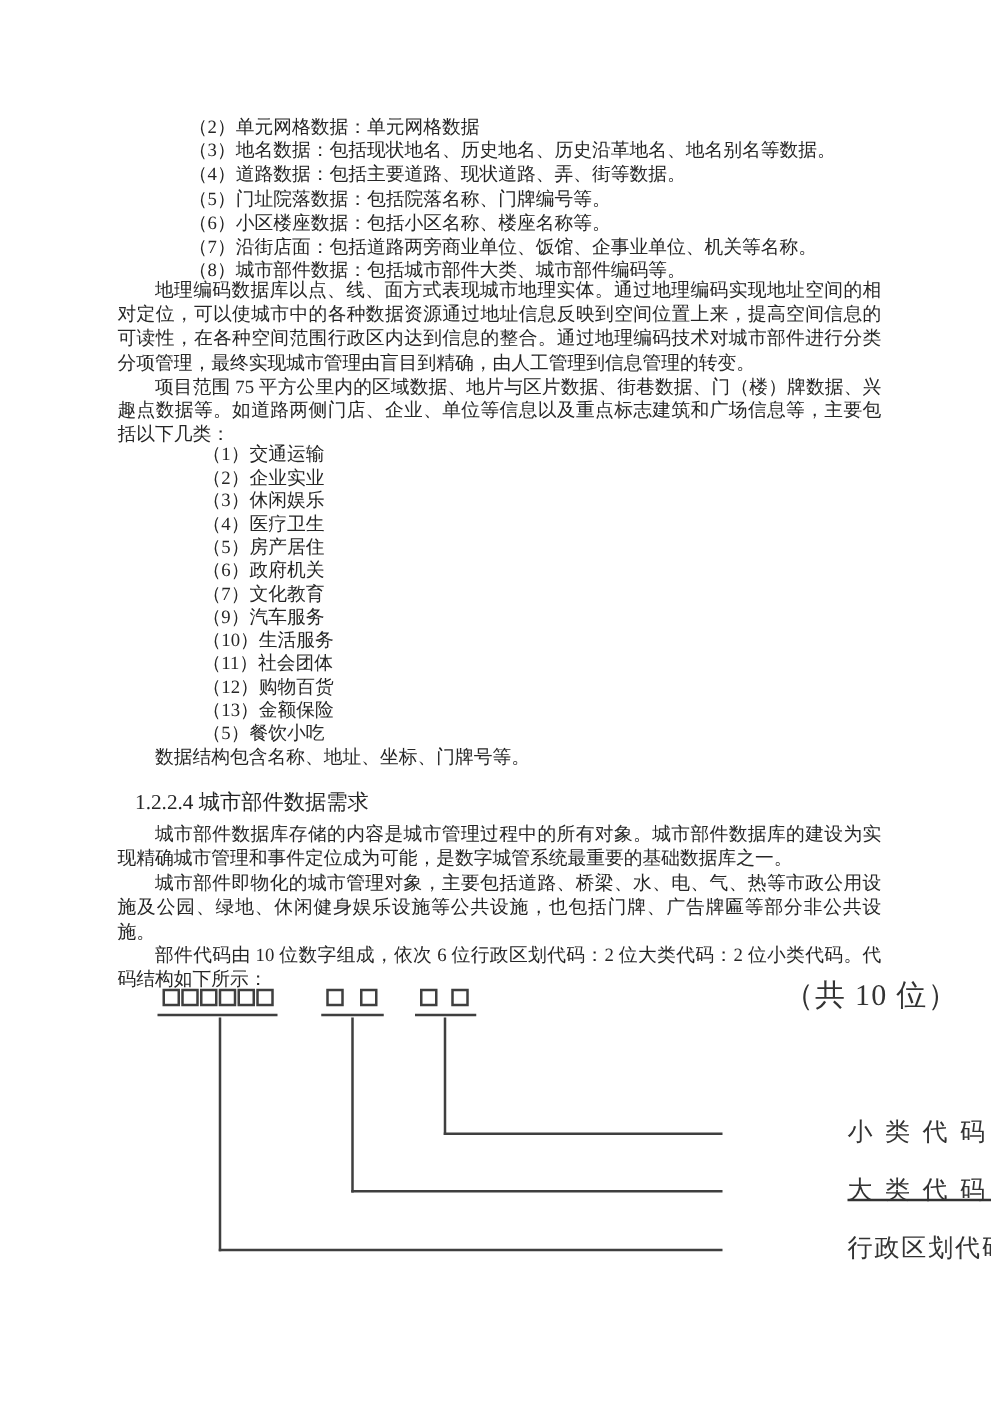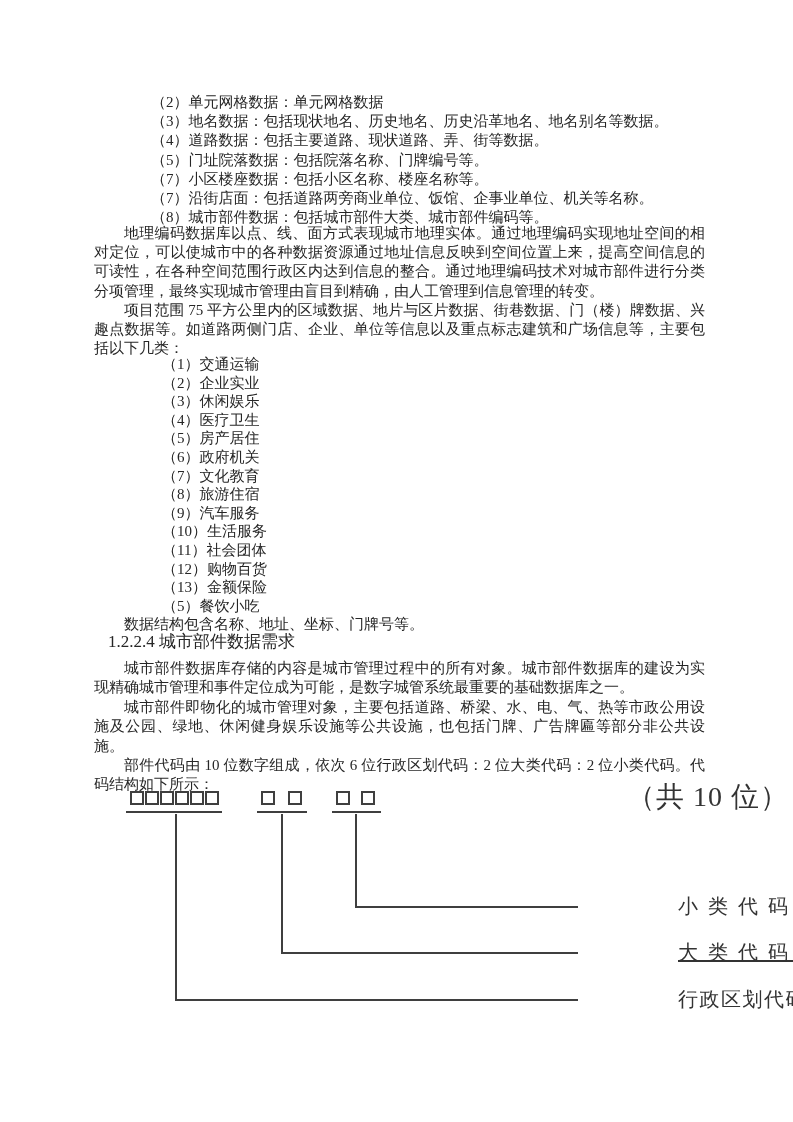--- a/index.html
+++ b/index.html
@@ -40,51 +40,50 @@
   #stem1{left:175px;top:814px;height:187px;}
   #stem2{left:281px;top:814px;height:140px;}
   #stem3{left:355px;top:814px;height:94px;}
   #hline-small{left:355px;top:906px;width:223px;}
   #hline-large{left:281px;top:952px;width:297px;}
   #hline-admin{left:175px;top:999px;width:403px;}
   .diag-label{position:absolute;left:630px;font-size:20px;line-height:21px;color:#333333;white-space:nowrap;margin-left:48px;}
   #label-small{top:896px;letter-spacing:10px;}
   #label-large{top:942px;letter-spacing:10px;text-decoration:underline;}
   #label-admin{top:989px;letter-spacing:1.5px;}
-  #total-label{position:absolute;left:627px;top:786px;font-size:28px;line-height:22px;color:#333333;letter-spacing:1px;white-space:nowrap;}
+  #total-label{position:absolute;left:627px;top:786px;font-size:24px;line-height:22px;color:#333333;letter-spacing:1px;white-space:nowrap;}
 </style>
 </head>
 <body>
 
 <div class="page">
 
   <div id="blk-top-list" class="abs body-text">
     <div class="li">（2）单元网格数据：单元网格数据</div>
     <div class="li">（3）地名数据：包括现状地名、历史地名、历史沿革地名、地名别名等数据。</div>
     <div class="li">（4）道路数据：包括主要道路、现状道路、弄、街等数据。</div>
     <div class="li">（5）门址院落数据：包括院落名称、门牌编号等。</div>
-    <div class="li">（7）小区楼座数据：包括小区名称、楼座名称等。</div>
+    <div class="li">（6）小区楼座数据：包括小区名称、楼座名称等。</div>
     <div class="li">（7）沿街店面：包括道路两旁商业单位、饭馆、企事业单位、机关等名称。</div>
     <div class="li">（8）城市部件数据：包括城市部件大类、城市部件编码等。</div>
   </div>
 
   <div id="blk-paras1" class="abs body-text">
     <p>地理编码数据库以点、线、面方式表现城市地理实体。通过地理编码实现地址空间的相对定位，可以使城市中的各种数据资源通过地址信息反映到空间位置上来，提高空间信息的可读性，在各种空间范围行政区内达到信息的整合。通过地理编码技术对城市部件进行分类分项管理，最终实现城市管理由盲目到精确，由人工管理到信息管理的转变。</p>
     <p>项目范围 75 平方公里内的区域数据、地片与区片数据、街巷数据、门（楼）牌数据、兴趣点数据等。如道路两侧门店、企业、单位等信息以及重点标志建筑和广场信息等，主要包括以下几类：</p>
   </div>
 
   <div id="blk-categories" class="abs body-text">
     <div class="li">（1）交通运输</div>
     <div class="li">（2）企业实业</div>
     <div class="li">（3）休闲娱乐</div>
     <div class="li">（4）医疗卫生</div>
     <div class="li">（5）房产居住</div>
     <div class="li">（6）政府机关</div>
     <div class="li">（7）文化教育</div>
-    <div class="li">（8）旅游住宿</div>
     <div class="li">（9）汽车服务</div>
     <div class="li">（10）生活服务</div>
     <div class="li">（11）社会团体</div>
     <div class="li">（12）购物百货</div>
     <div class="li">（13）金额保险</div>
     <div class="li">（5）餐饮小吃</div>
     <p>数据结构包含名称、地址、坐标、门牌号等。</p>
   </div>
 
   <div id="blk-heading" class="abs">1.2.2.4 城市部件数据需求</div>

